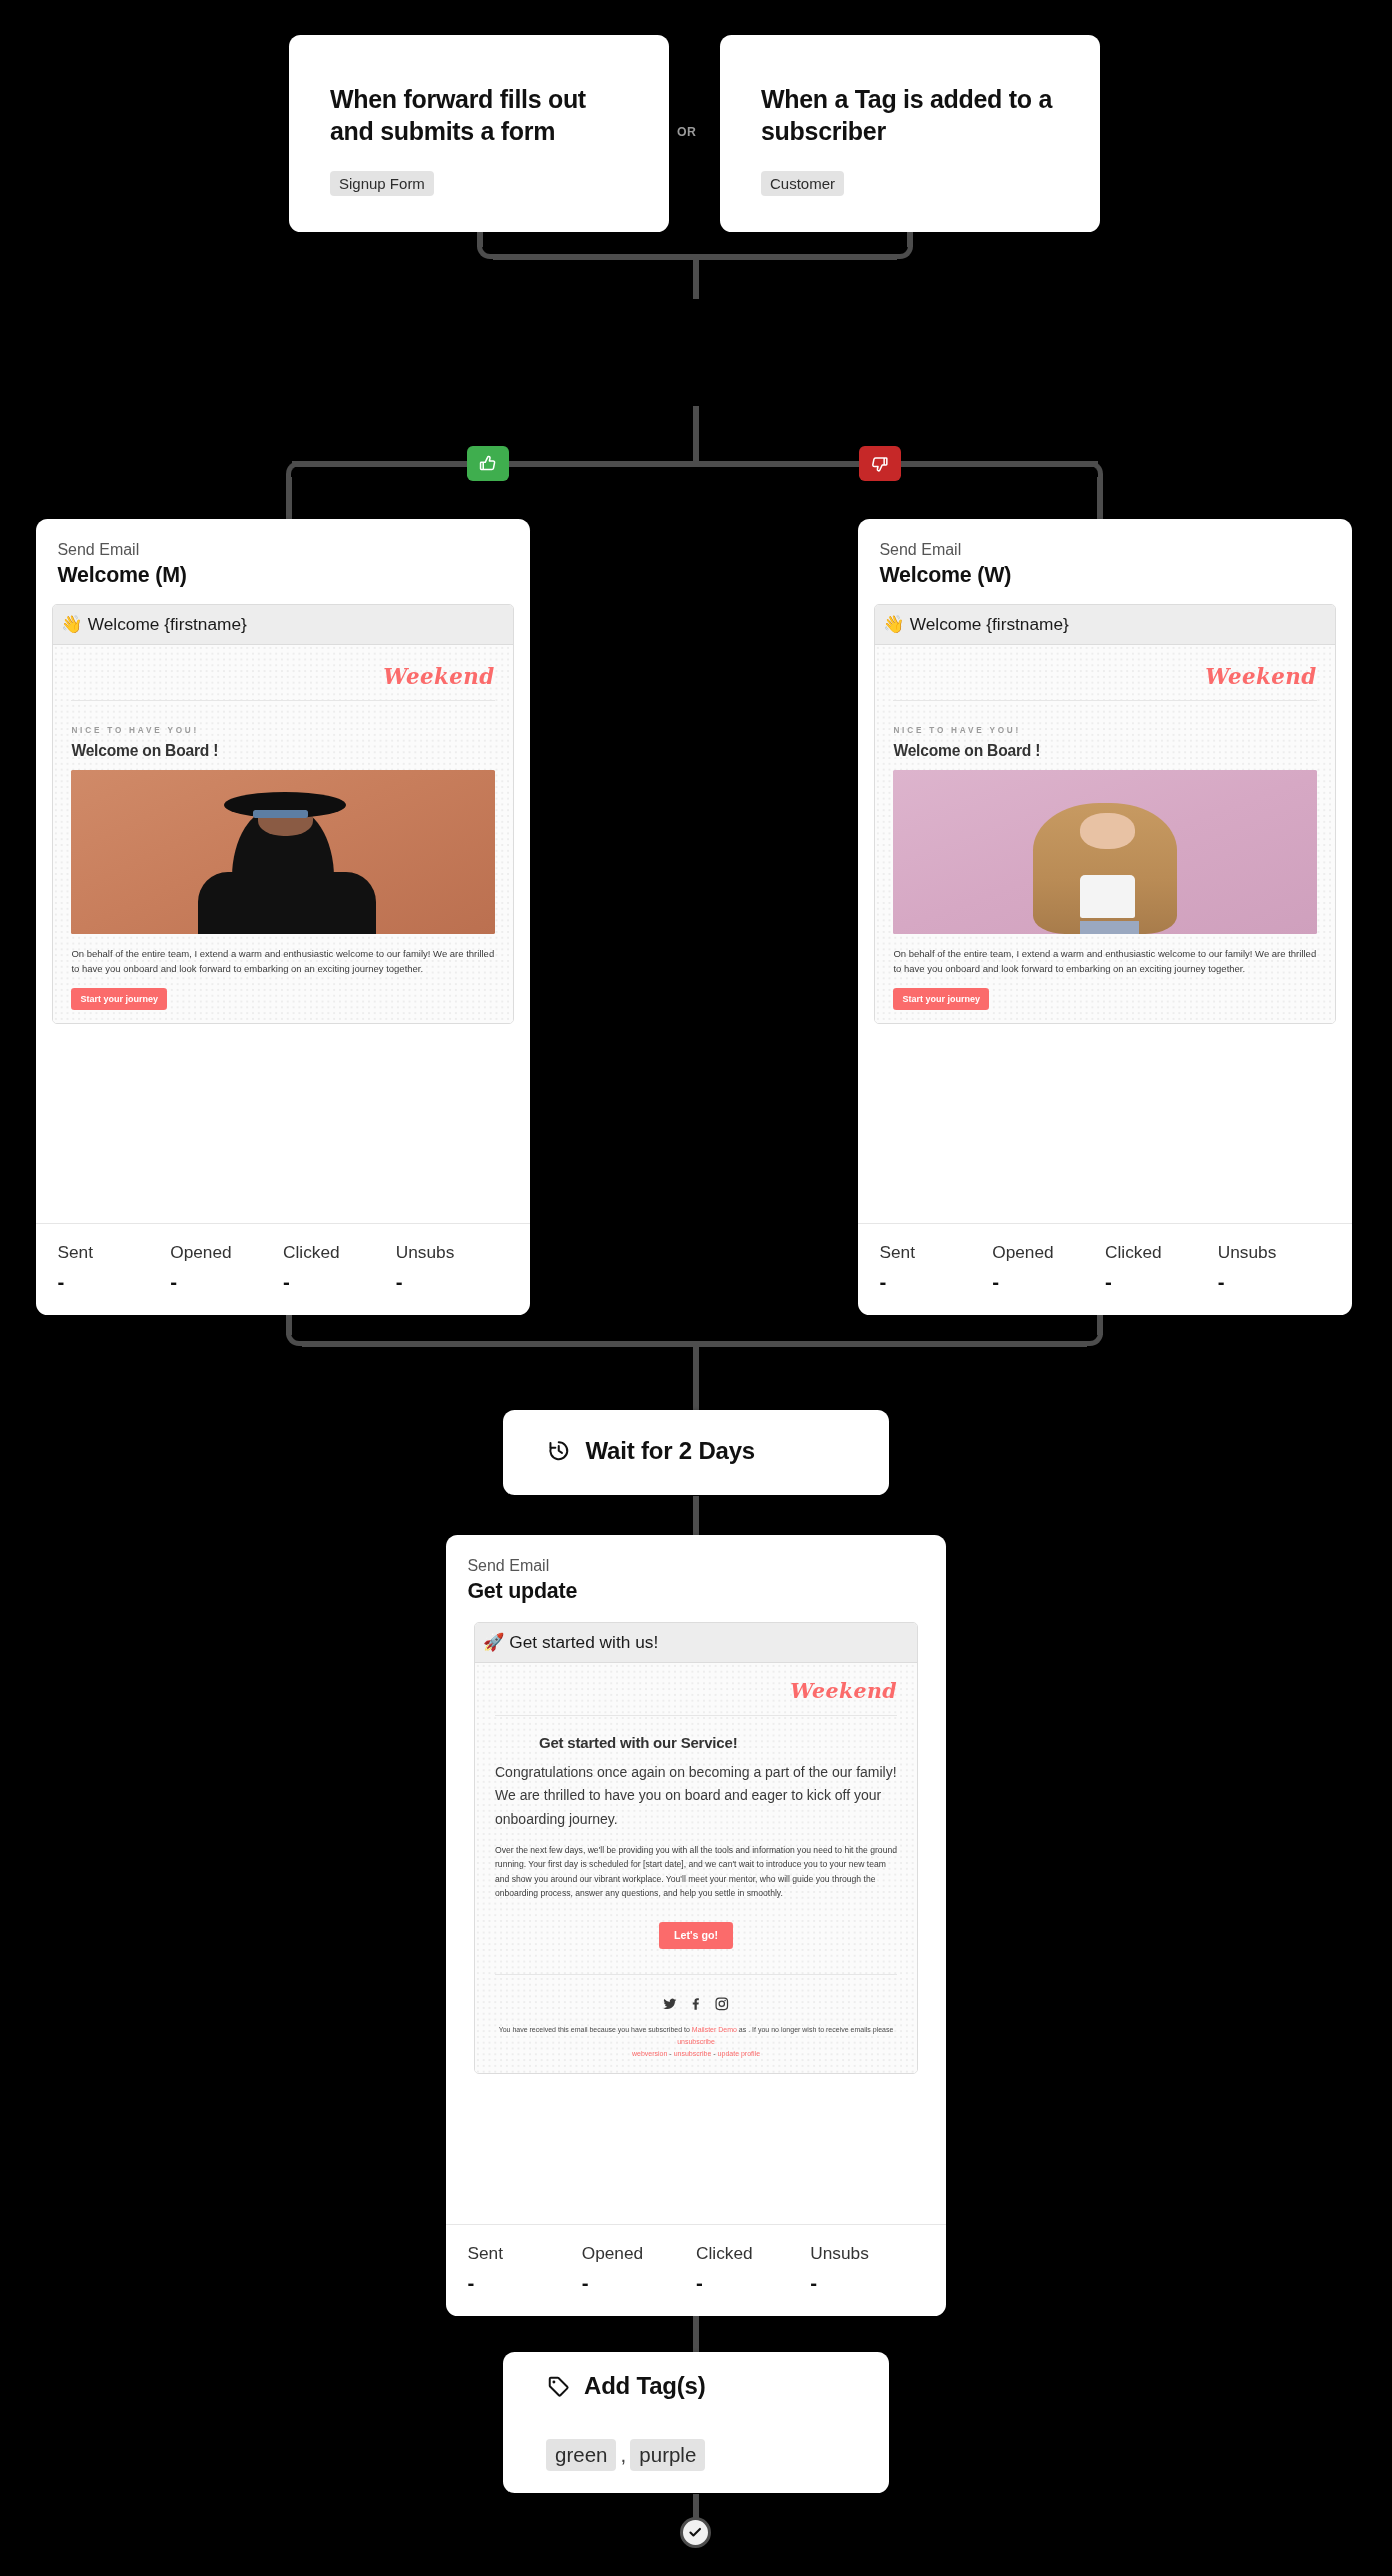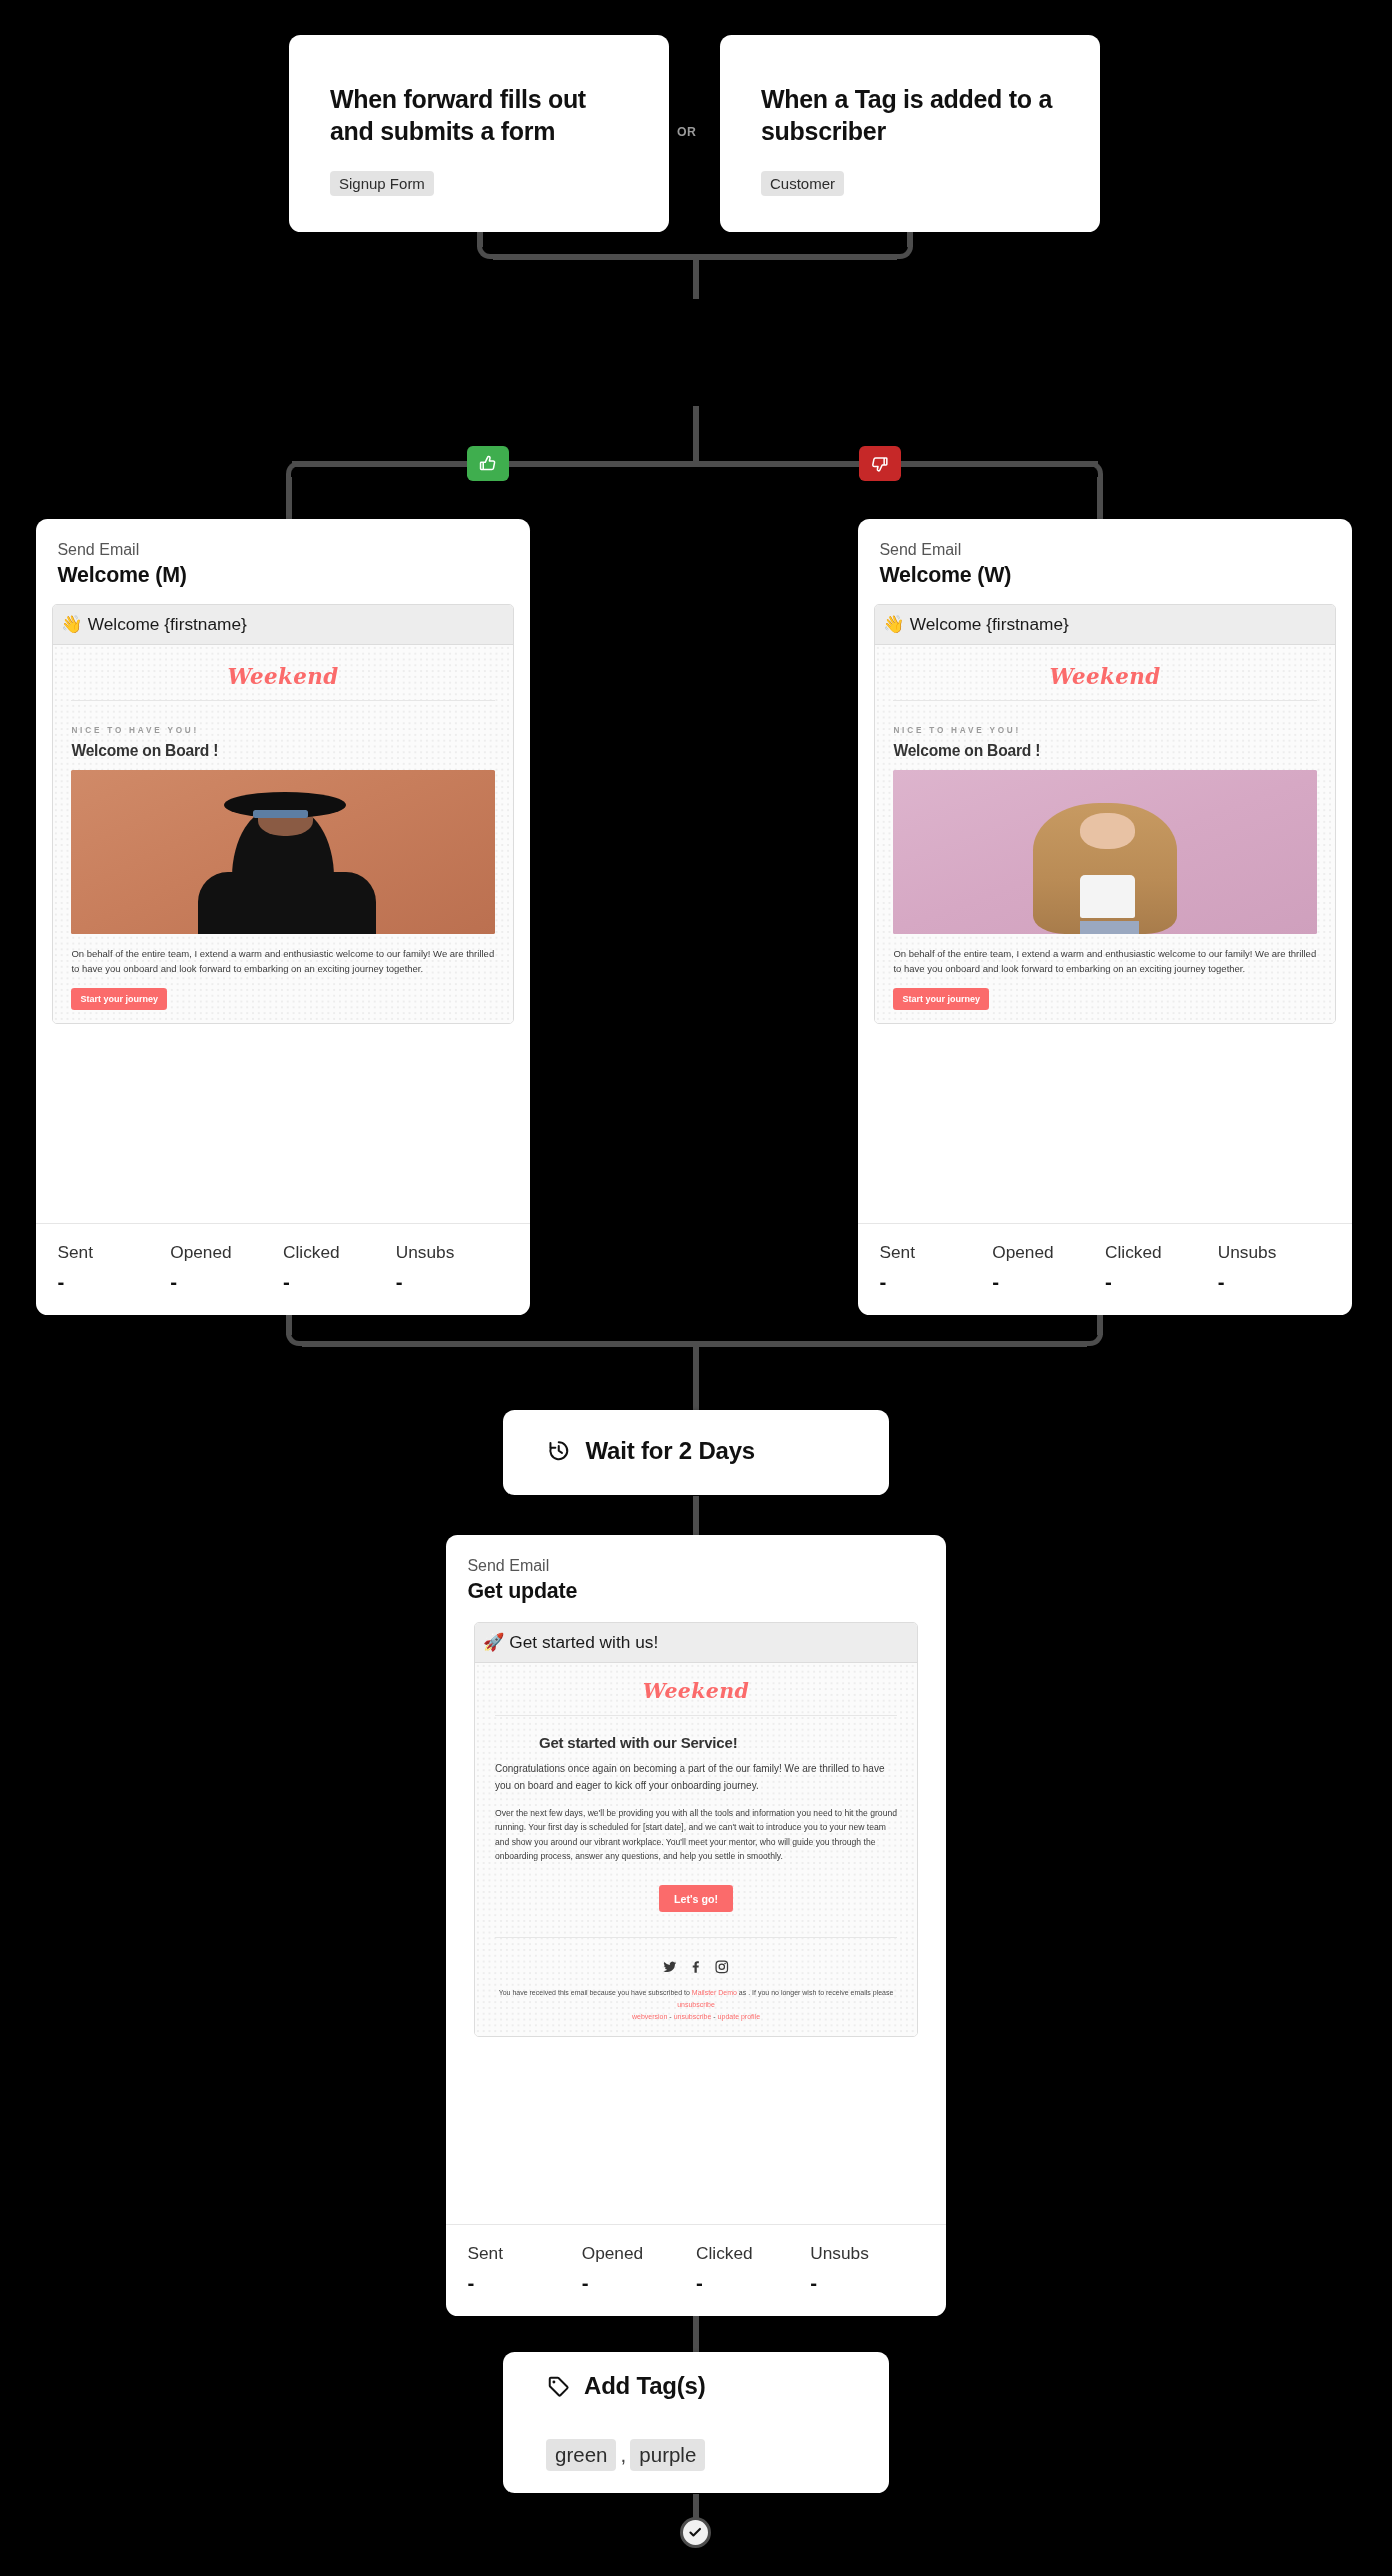--- a/index.html
+++ b/index.html
@@ -82,21 +82,21 @@
     font-size: 17.3px;
     color: #1a1a1a;
   }
   .mail-body {
     background:
       radial-gradient(#ededed 0.8px, transparent 0.8px) 0 0/5.8px 5.8px,
       #fbfbfb;
     padding: 15px 18px 13px 18px;
   }
   .brand {
-    text-align: center;
+    text-align: right;
     color: #fb6b6b;
     font-family: "DejaVu Serif", serif;
     font-style: italic;
     font-weight: bold;
     letter-spacing: 0.4px;
   }
   .hr { border-top: 0.8px solid #e6e6e6; }
   .kicker-caps {
     color: #9b9b9b;
     font-weight: bold;
@@ -313,21 +313,21 @@
     <div class="email-card-head">
       <div class="email-kicker">Send Email</div>
       <div class="email-name">Get update</div>
     </div>
     <div class="mail-frame" style="margin:18px 28px 0 28px;">
       <div class="mail-subject">🚀 Get started with us!</div>
       <div class="mail-body" style="padding:11.5px 20px 13px 20px;">
         <div class="brand" style="font-size:20.5px; padding:5px 0 11.5px;">Weekend</div>
         <div class="hr"></div>
         <div class="mail-h" style="font-size:15px; margin-top:18px;margin-left:44px;">Get started with our Service!</div>
-        <div class="mail-p" style="font-size:10px; line-height:1.68; margin-top:10px;">Congratulations once again on becoming a part of the our family! We are thrilled to have you on board and eager to kick off your onboarding journey.</div>
+        <div class="mail-p" style="font-size:14px; line-height:1.68; margin-top:10px;">Congratulations once again on becoming a part of the our family! We are thrilled to have you on board and eager to kick off your onboarding journey.</div>
         <div class="mail-p" style="font-size:8.6px; line-height:1.68; margin-top:11.5px;">Over the next few days, we'll be providing you with all the tools and information you need to hit the ground running. Your first day is scheduled for [start date], and we can't wait to introduce you to your new team and show you around our vibrant workplace. You'll meet your mentor, who will guide you through the onboarding process, answer any questions, and help you settle in smoothly.</div>
         <div style="text-align:center; margin-top:21.4px;">
           <span class="cta" style="font-size:10.7px; padding:7.4px 15px;">Let's go!</span>
         </div>
         <div class="hr" style="margin-top:25px;"></div>
         <div class="social" style="margin-top:20px;">
           <svg class="icon-inline" width="15.6" height="15.6" viewBox="0 0 24 24" style="margin:0 3.3px;">
             <path d="M22 5.9c-.7.3-1.5.6-2.3.7a4 4 0 0 0 1.8-2.2c-.8.5-1.7.8-2.6 1a4 4 0 0 0-6.9 3.7A11.5 11.5 0 0 1 3.6 4.8a4 4 0 0 0 1.3 5.4c-.7 0-1.3-.2-1.8-.5a4 4 0 0 0 3.2 4 4 4 0 0 1-1.8.1 4 4 0 0 0 3.7 2.8A8.1 8.1 0 0 1 2 18.3a11.4 11.4 0 0 0 6.3 1.8c7.5 0 11.6-6.2 11.6-11.6v-.5c.8-.6 1.5-1.3 2.1-2.1z" fill="#3a3a3a"></path>
           </svg>
           <svg class="icon-inline" width="15.6" height="15.6" viewBox="0 0 24 24" style="margin:0 3.3px;">

